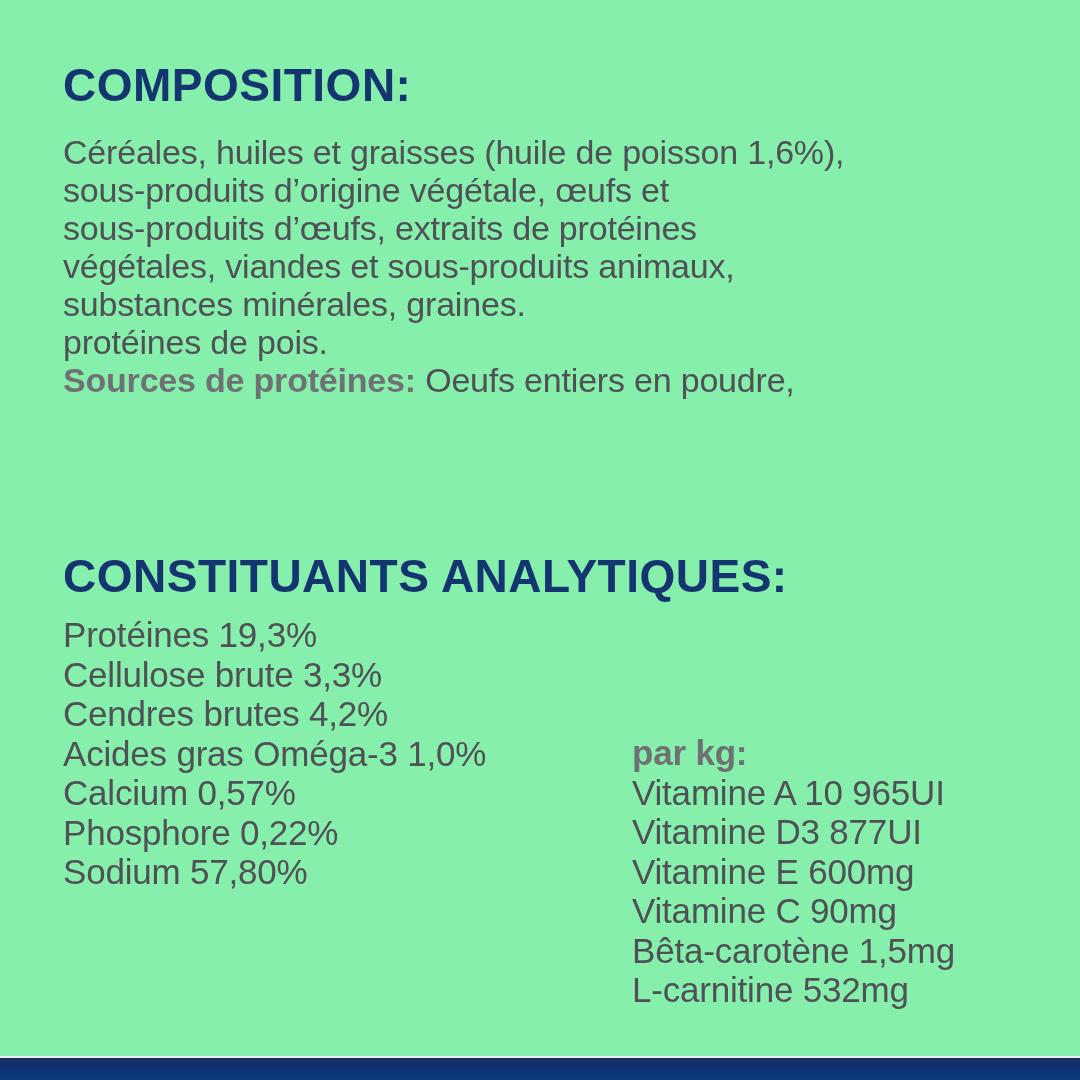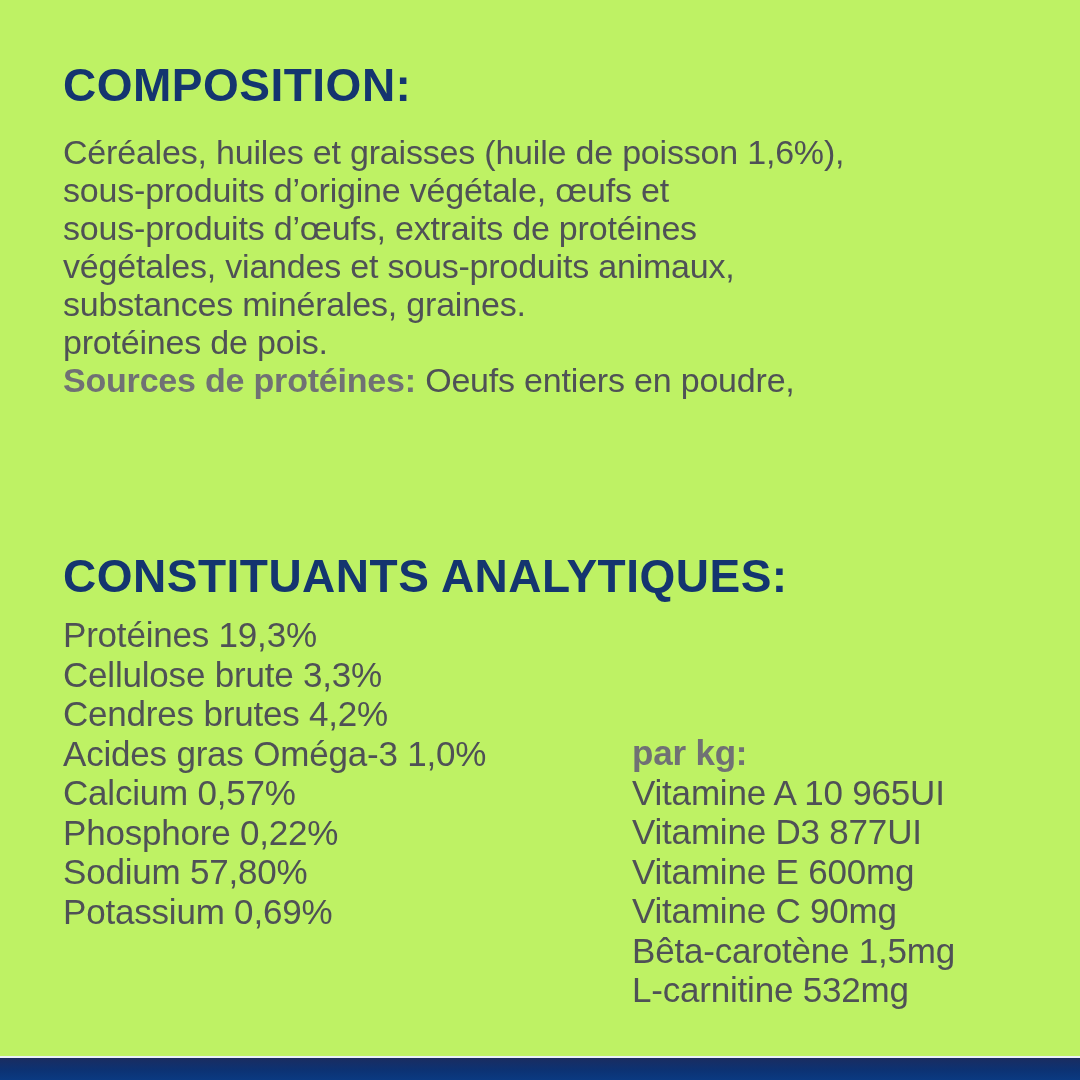--- a/index.html
+++ b/index.html
@@ -8,21 +8,21 @@
     width: 1080px;
     height: 1080px;
     background: #ffffff;
     overflow: hidden;
     font-family: "Liberation Sans", "DejaVu Sans", sans-serif;
   }
   .page {
     position: relative;
     width: 1080px;
     height: 1080px;
-    background: #bef264;
+    background: #86efac;
   }
   .section-heading {
     position: absolute;
     left: 63px;
     color: #14356f;
     font-size: 46px;
     font-weight: 700;
     letter-spacing: 0.5px;
     white-space: nowrap;
   }
@@ -96,21 +96,20 @@
   <div class="section-heading heading-analytical">CONSTITUANTS ANALYTIQUES:</div>
 
   <div class="nutrient-list">
     <div class="line">Protéines 19,3%</div>
     <div class="line">Cellulose brute 3,3%</div>
     <div class="line">Cendres brutes 4,2%</div>
     <div class="line">Acides gras Oméga-3 1,0%</div>
     <div class="line">Calcium 0,57%</div>
     <div class="line">Phosphore 0,22%</div>
     <div class="line">Sodium 57,80%</div>
-    <div class="line">Potassium 0,69%</div>
   </div>
 
   <div class="vitamin-list">
     <div class="line bold-gray">par kg:</div>
     <div class="line">Vitamine A 10 965UI</div>
     <div class="line">Vitamine D3 877UI</div>
     <div class="line">Vitamine E 600mg</div>
     <div class="line">Vitamine C 90mg</div>
     <div class="line">Bêta-carotène 1,5mg</div>
     <div class="line">L-carnitine 532mg</div>

